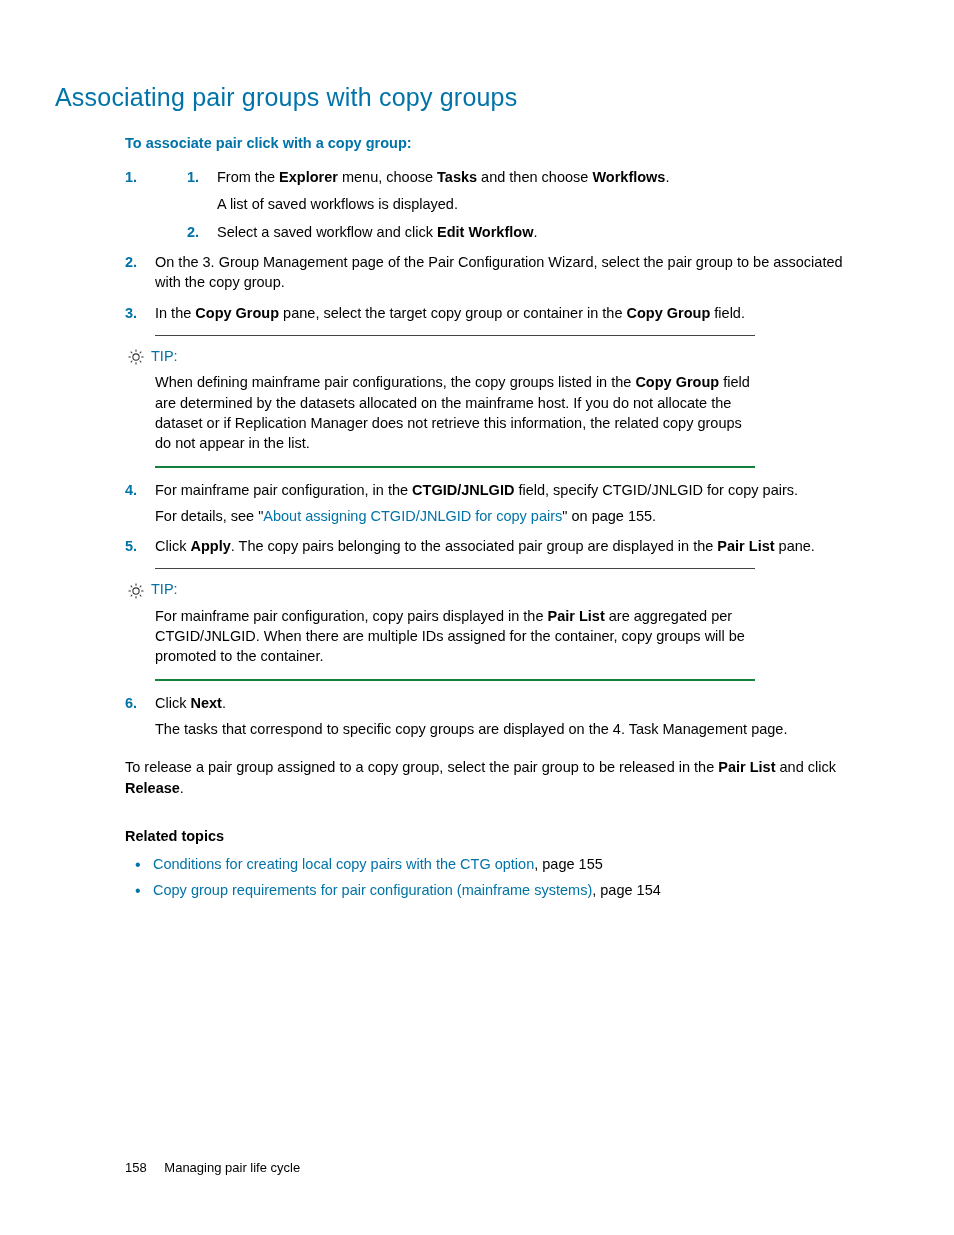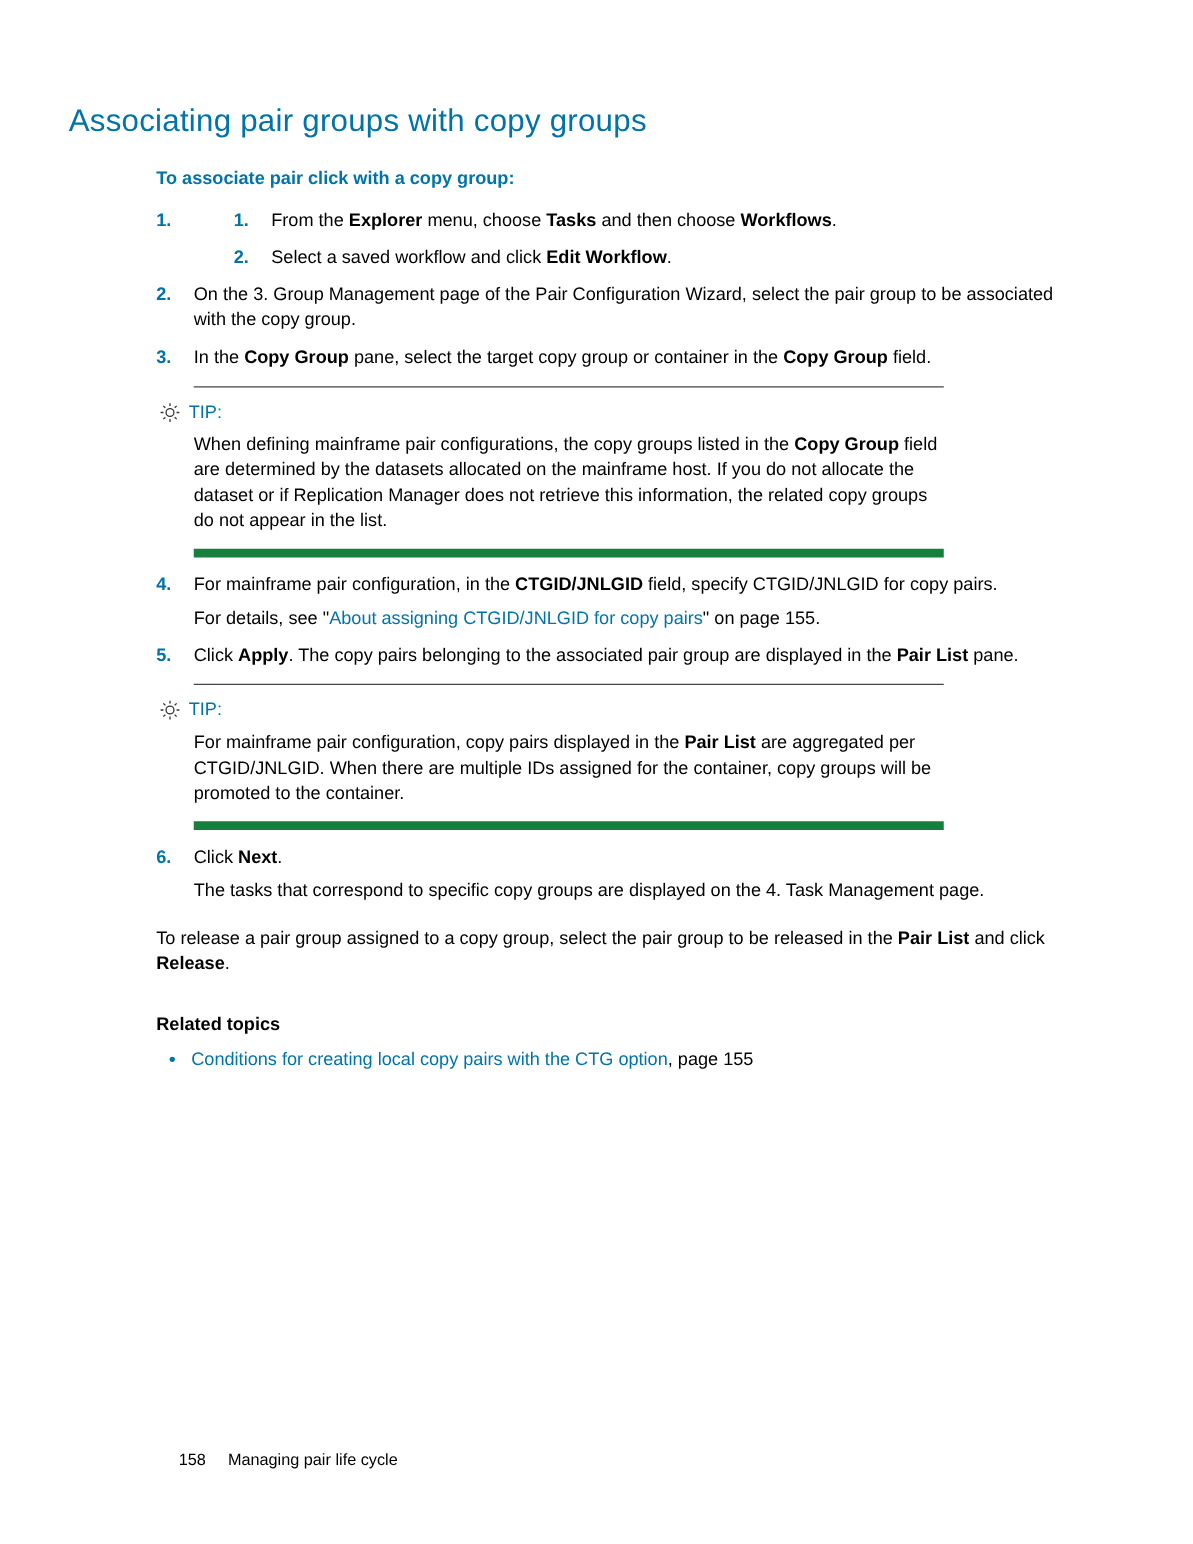--- a/index.html
+++ b/index.html
@@ -67,21 +67,21 @@
     font-weight: bold;
     color: #0073a8;
   }
   .followup {
     margin-top: 6px;
   }
   .tipbox {
     margin: 12px 0 12px 30px;
     padding: 10px 0 12px 0;
     border-top: 1px solid #444;
-    border-bottom: 7px solid #15803d;
+    border-bottom: 2px solid #15803d;
     width: 600px;
   }
   .tip-header {
     color: #0073a8;
     margin-bottom: 6px;
     position: relative;
     padding-left: 0;
     margin-left: -28px;
   }
   .tip-header svg {
@@ -118,21 +118,21 @@
     color: #0073a8;
     font-size: 16px;
   }
   a.xlink {
     color: #0073a8;
     text-decoration: none;
   }
   .footer {
     position: absolute;
     bottom: 58px;
-    left: 143px;
+    left: 125px;
     font-size: 13px;
   }
   .footer .pg { margin-right: 14px; }
 </style>
 </head>
 <body>
 
 <div class="page">
 
   <h1>Associating pair groups with copy groups</h1>
@@ -142,20 +142,21 @@
     <p class="intro">To associate pair click with a copy group:</p>
 
     <ol class="top">
 
       <li>
         <span class="num">1.</span>
         <ol class="sub">
           <li>
             <span class="num">1.</span>
             <span>From the </span><b>Explorer</b><span> menu, choose </span><b>Tasks</b><span> and then choose </span><b>Workflows</b><span>.</span>
+            <div class="followup">A list of saved workflows is displayed.</div>
           </li>
           <li>
             <span class="num">2.</span>
             <span>Select a saved workflow and click </span><b>Edit Workflow</b><span>.</span>
           </li>
         </ol>
       </li>
 
       <li>
         <span class="num">2.</span>
@@ -234,20 +235,23 @@
 
     <p class="release">
       <span>To release a pair group assigned to a copy group, select the pair group to be released in the </span><b>Pair List</b><span> and click </span><b>Release</b><span>.</span>
     </p>
 
     <div class="related-head">Related topics</div>
     <ul class="related">
       <li>
         <a class="xlink">Conditions for creating local copy pairs with the CTG option</a><span>, page 155</span>
       </li>
+      <li>
+        <a class="xlink">Copy group requirements for pair configuration (mainframe systems)</a><span>, page 154</span>
+      </li>
     </ul>
 
   </div>
 
   <div class="footer">
     <span class="pg">158</span>
     <span>Managing pair life cycle</span>
   </div>
 
 </div>

